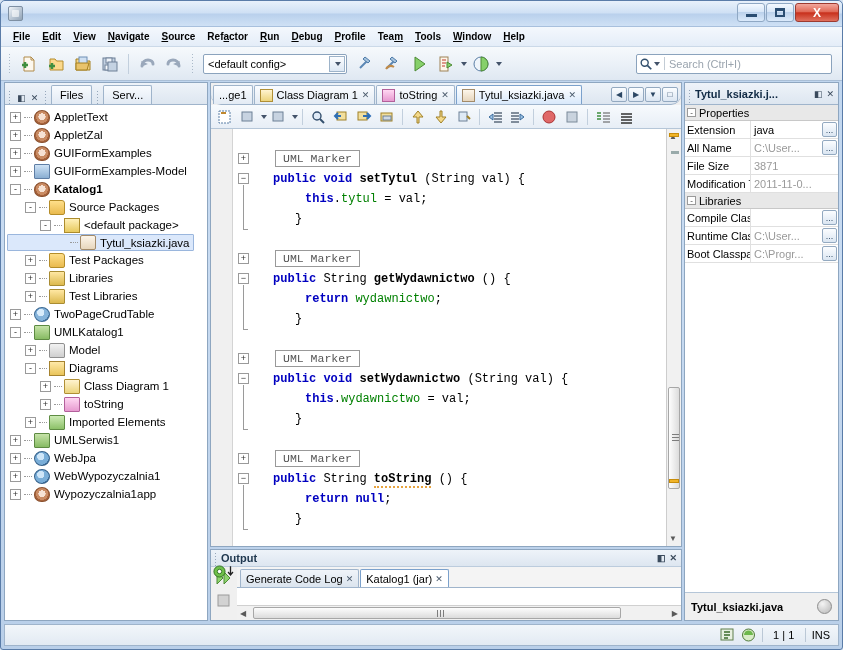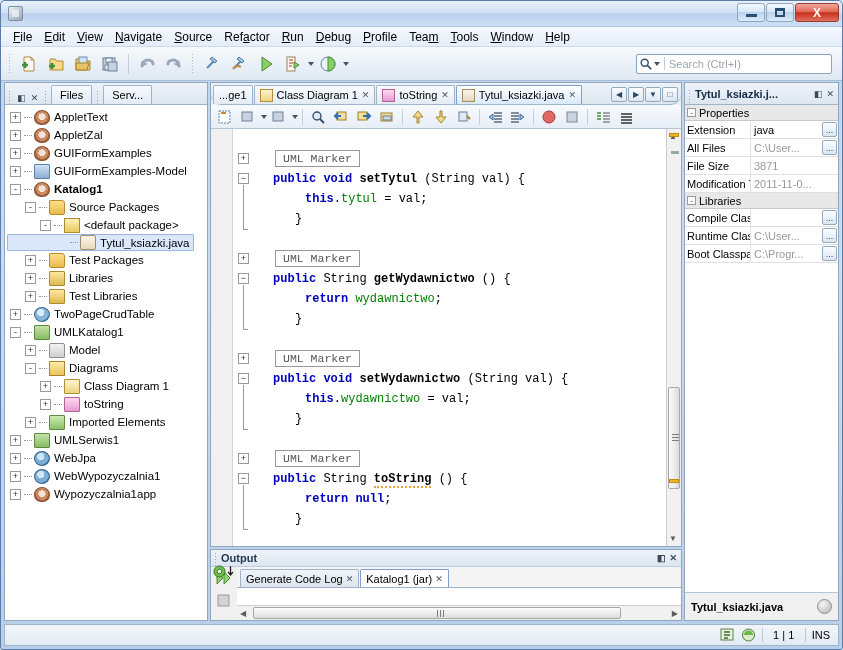--- a/index.html
+++ b/index.html
@@ -62,22 +62,23 @@
   .maxglyph { display:block; width:10px; height:9px; border:2px solid #2a4d72; border-top-width:3px;}
 
   
   #menubar {
     height: 20px; display: flex; align-items: center;
     background: linear-gradient(to bottom,#f4f8fd,#e4edf8);
     border-bottom: 1px solid #cbd9e8;
     padding-left: 6px;
   }
   .menu-item {
-    padding: 2px 6px; font-size: 12px; color: #000; cursor: default;
+    padding: 2px 6px; font-size: 10px; color: #000; cursor: default;
     white-space: nowrap;
+    font-weight: bold;
   }
   .menu-item u { text-decoration: underline; }
 
   
   #toolbar {
     height: 34px; display:flex; align-items:center;
     background: linear-gradient(to bottom,#f6f9fc 0%,#eaf0f7 55%,#dfe8f2 100%);
     border-bottom: 1px solid #a9bed6;
     padding-left: 4px; gap:1px;
   }
@@ -384,20 +385,26 @@
     </div>
     <div class="tb">
       <svg width="20" height="20" viewBox="0 0 20 20">
         <path d="M15 12c0-4-3-6-6-6-3 0-5 2-5 4" fill="none" stroke="#9aa8bb" stroke-width="3" stroke-linecap="round"></path>
         <path d="M16 7l-2 5-5-2z" fill="#9aa8bb"></path>
       </svg>
     </div>
 
     <div class="tgrip"></div>
 
+    <div id="config-select">
+      <span>&lt;default config&gt;</span>
+      <span class="arrowbox">
+          <span class="caret"></span>
+        </span>
+    </div>
 
     <div class="tb">
       <svg width="20" height="20" viewBox="0 0 20 20">
         <path d="M5 14l7-7" stroke="#5b87b5" stroke-width="2"></path>
         <path d="M10 3l5 4-2 2-5-4z" fill="#a7c4de" stroke="#4d7aa8"></path>
       </svg>
     </div>
     <div class="tb">
       <svg width="20" height="20" viewBox="0 0 20 20">
         <path d="M5 14l7-7" stroke="#5b87b5" stroke-width="2"></path>
@@ -821,21 +828,21 @@
             <span>Properties</span>
           </div>
           <div class="prow">
             <div class="pname">Extension</div>
             <div class="pval">
               <span>java</span>
               <span class="ellip">...</span>
             </div>
           </div>
           <div class="prow">
-            <div class="pname">All Files</div>
+            <div class="pname">All Name</div>
             <div class="pval dim">
               <span>C:\User...</span>
               <span class="ellip">...</span>
             </div>
           </div>
           <div class="prow">
             <div class="pname">File Size</div>
             <div class="pval dim">
               <span>3871</span>
             </div>

